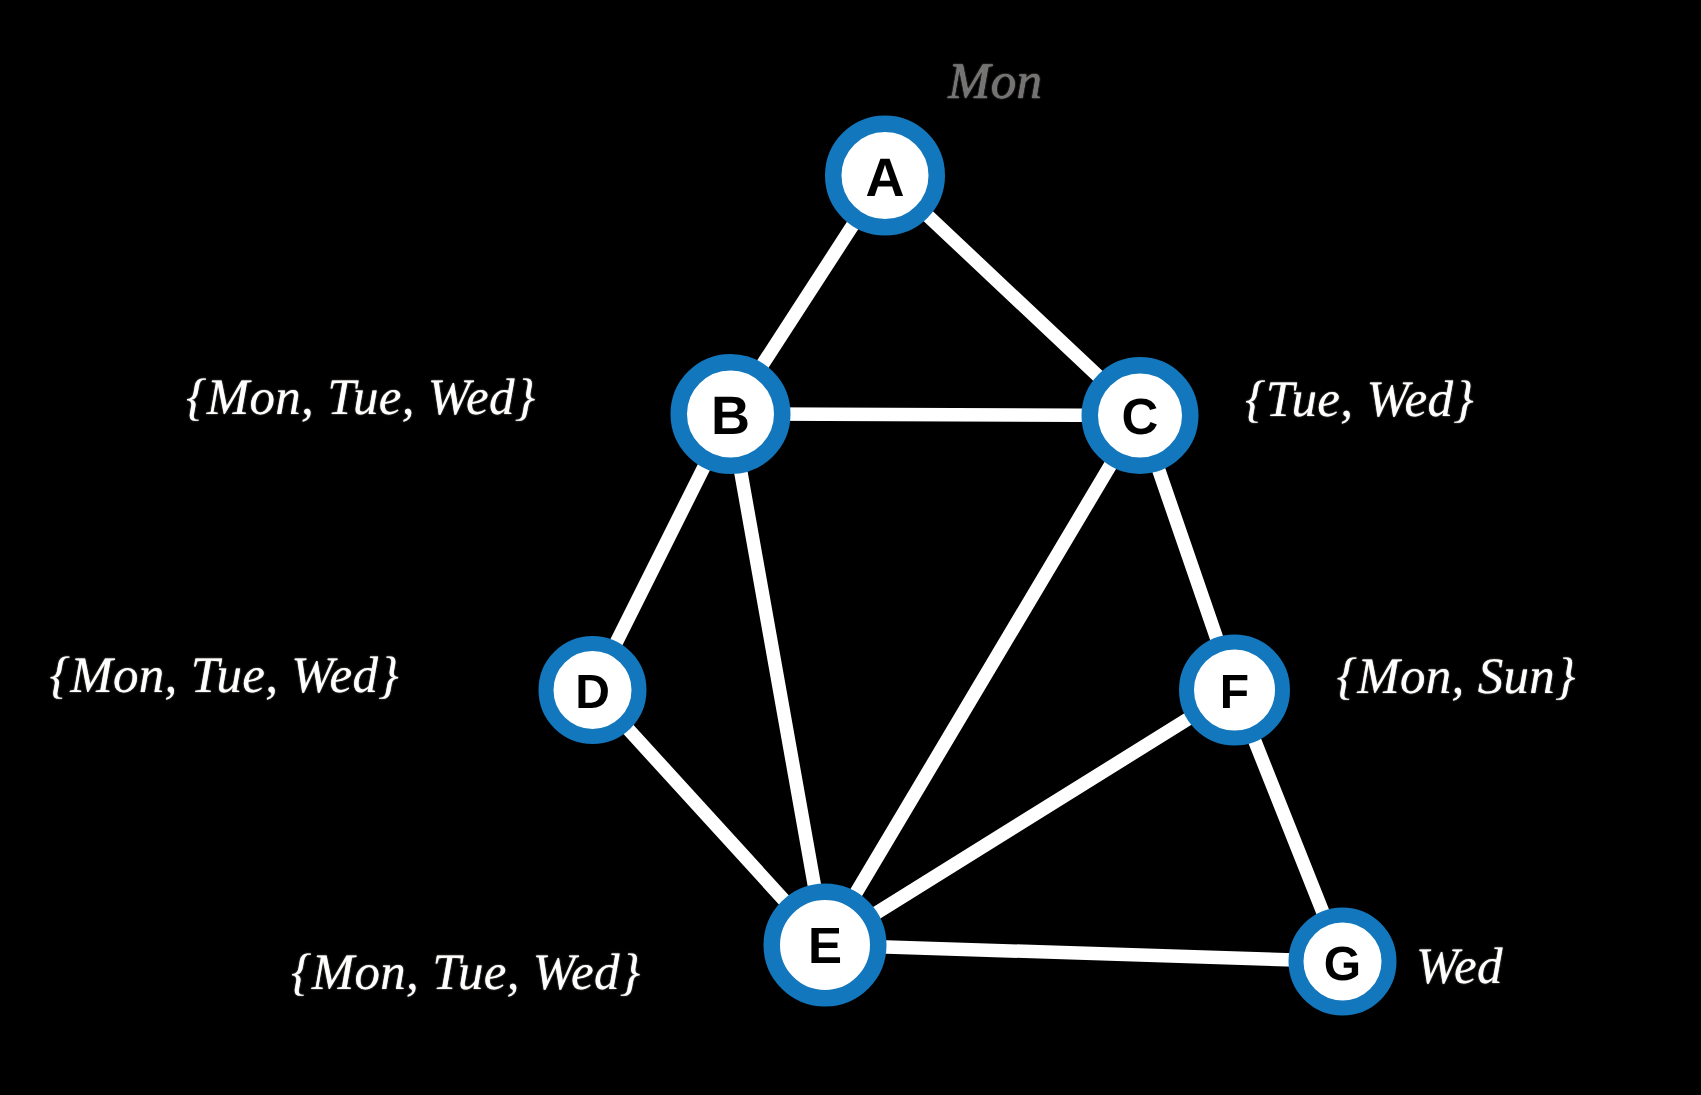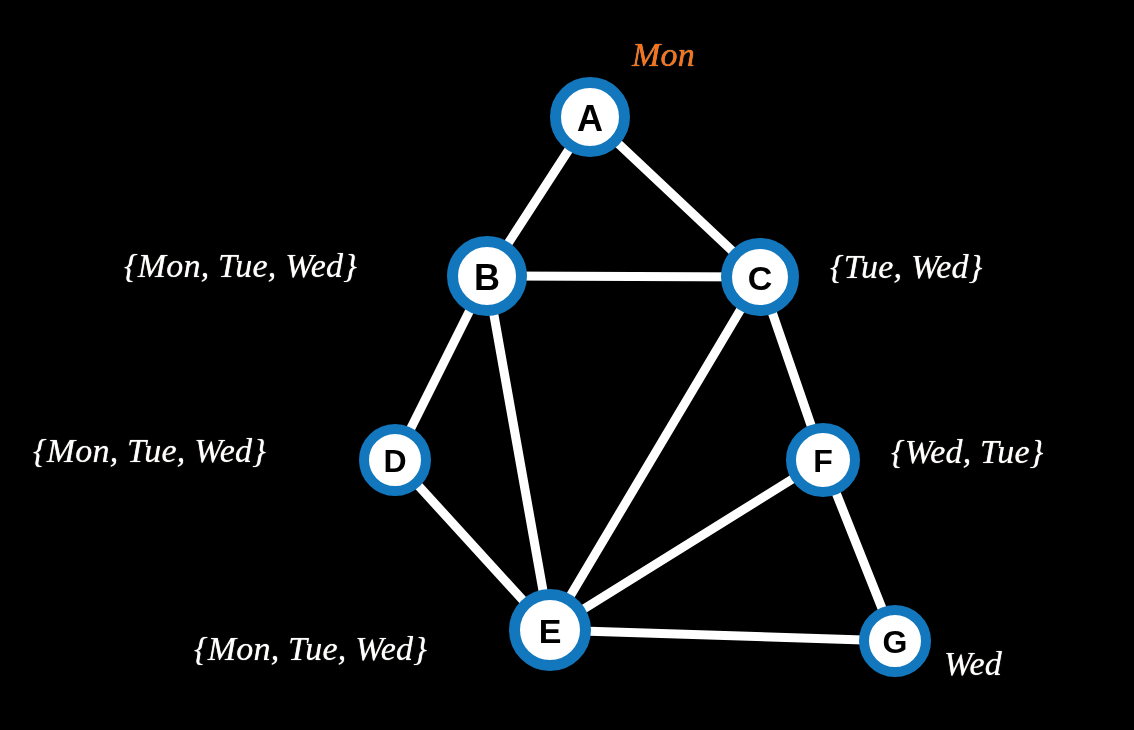--- a/index.html
+++ b/index.html
@@ -96,21 +96,21 @@
           <circle class="node-ring" cx="823" cy="460" r="32" fill="#ffffff" stroke="#1277bc" stroke-width="10"></circle>
           <text class="node-letter" x="823" y="461" font-size="32" fill="#000000">F</text>
         </g>
         <g>
           <circle class="node-ring" cx="895" cy="641" r="31" fill="#ffffff" stroke="#1277bc" stroke-width="10"></circle>
           <text class="node-letter" x="895" y="642" font-size="32" fill="#000000">G</text>
         </g>
       </g>
   </svg>
   <div id="label-layer">
-      <div class="domain-label" style="left: 632px; top: 36px; font-size: 34px; color: #f97316;">Mon</div>
+      <div class="domain-label" style="left: 632px; top: 36px; font-size: 34px; color: #737373;">Mon</div>
       <div class="domain-label" style="left: 124px; top: 247px; font-size: 34px; color: rgb(255, 255, 255);">{Mon, Tue, Wed}</div>
       <div class="domain-label" style="left: 830px; top: 248px; font-size: 34px; color: #ffffff;">{Tue, Wed}</div>
       <div class="domain-label" style="left: 33px; top: 432px; font-size: 34px; color: rgb(255, 255, 255);">{Mon, Tue, Wed}</div>
       <div class="domain-label" style="left: 194px; top: 630px; font-size: 34px; color: rgb(255, 255, 255);">{Mon, Tue, Wed}</div>
-      <div class="domain-label" style="left: 891px; top: 433px; font-size: 34px; color: rgb(255, 255, 255);">{Wed, Tue}</div>
-      <div class="domain-label" style="left: 944px; top: 626px; font-size: 34px; color: rgb(255, 255, 255); margin-top: 19px;">Wed</div>
+      <div class="domain-label" style="left: 891px; top: 433px; font-size: 34px; color: rgb(255, 255, 255);">{Mon, Sun}</div>
+      <div class="domain-label" style="left: 944px; top: 626px; font-size: 34px; color: rgb(255, 255, 255);">Wed</div>
     </div>
 </div>
 
 </body></html>

